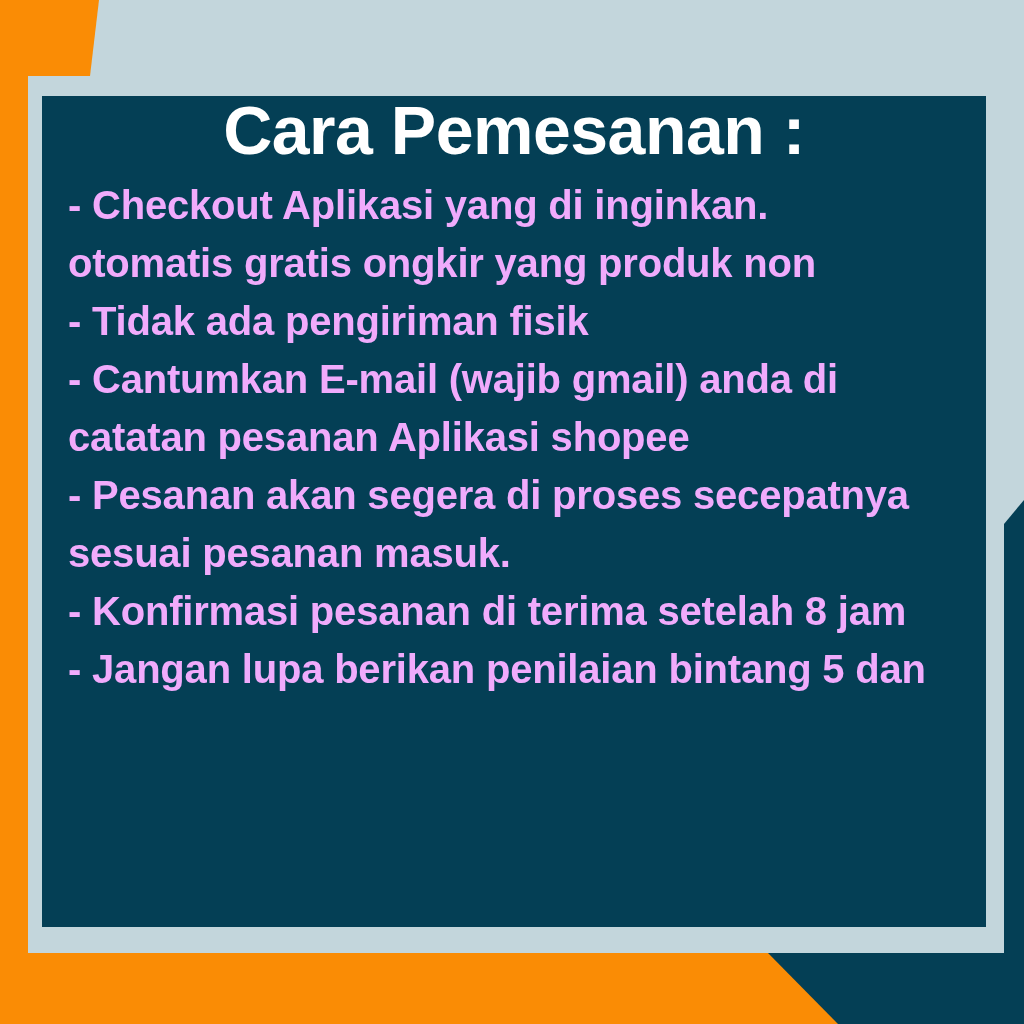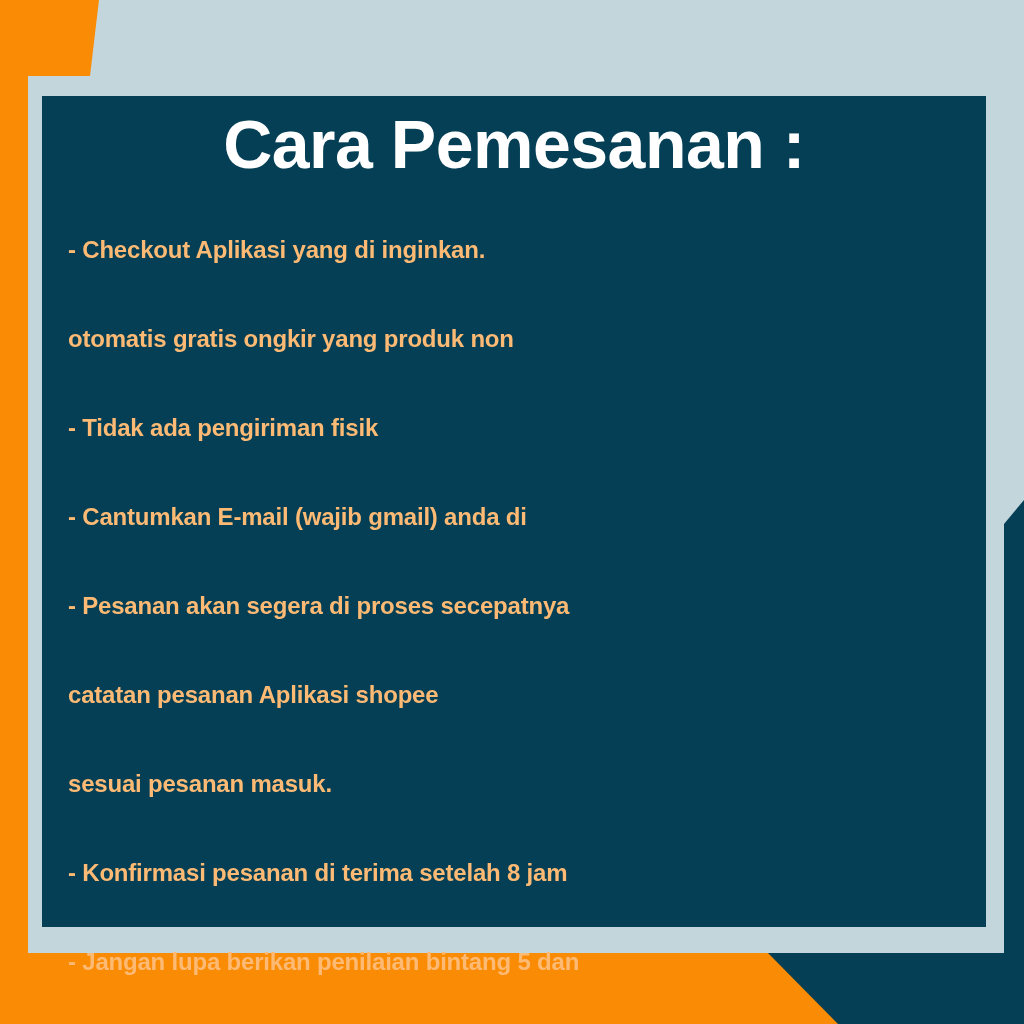--- a/index.html
+++ b/index.html
@@ -70,43 +70,41 @@
     top: 96px;
     width: 944px;
     height: 831px;
     background: #043f55;
     box-sizing: border-box;
     padding: 0;
   }
 
   #panel-title {
     margin: 0;
-    padding-top: 14px;
     text-align: center;
     color: #ffffff;
     font-size: 68px;
     font-weight: bold;
     line-height: 1.0;
     letter-spacing: -0.5px;
     white-space: nowrap;
   }
 
   #instruction-list {
     margin: 0;
     padding: 12px 22px 0 26px;
     list-style: none;
   }
   .instruction-line {
-    color: #fdba74;
-    font-size: 24px;
+    color: #f0abfc;
+    font-size: 40px;
     font-weight: bold;
     line-height: 58px;
     letter-spacing: -0.2px;
     white-space: nowrap;
-    margin-top: 31px;
   }
 </style>
 </head>
 <body>
 
 <div id="poster">
 
   <div class="shape" id="orange-left-strip"></div>
   <div class="shape" id="orange-top-tab"></div>
   <div class="shape" id="orange-bottom-band"></div>
@@ -115,21 +113,21 @@
 
   <div id="content-panel">
 
     <h1 id="panel-title">Cara Pemesanan :</h1>
 
     <ul id="instruction-list">
       <li class="instruction-line">- Checkout Aplikasi yang di inginkan.</li>
       <li class="instruction-line">otomatis gratis ongkir yang produk non</li>
       <li class="instruction-line">- Tidak ada pengiriman fisik</li>
       <li class="instruction-line">- Cantumkan E-mail (wajib gmail) anda di</li>
+      <li class="instruction-line">catatan pesanan Aplikasi shopee</li>
       <li class="instruction-line">- Pesanan akan segera di proses secepatnya</li>
-      <li class="instruction-line">catatan pesanan Aplikasi shopee</li>
       <li class="instruction-line">sesuai pesanan masuk.</li>
       <li class="instruction-line">- Konfirmasi pesanan di terima setelah 8 jam</li>
       <li class="instruction-line">- Jangan lupa berikan penilaian bintang 5 dan</li>
     </ul>
 
   </div>
 </div>
 
 </body></html>

